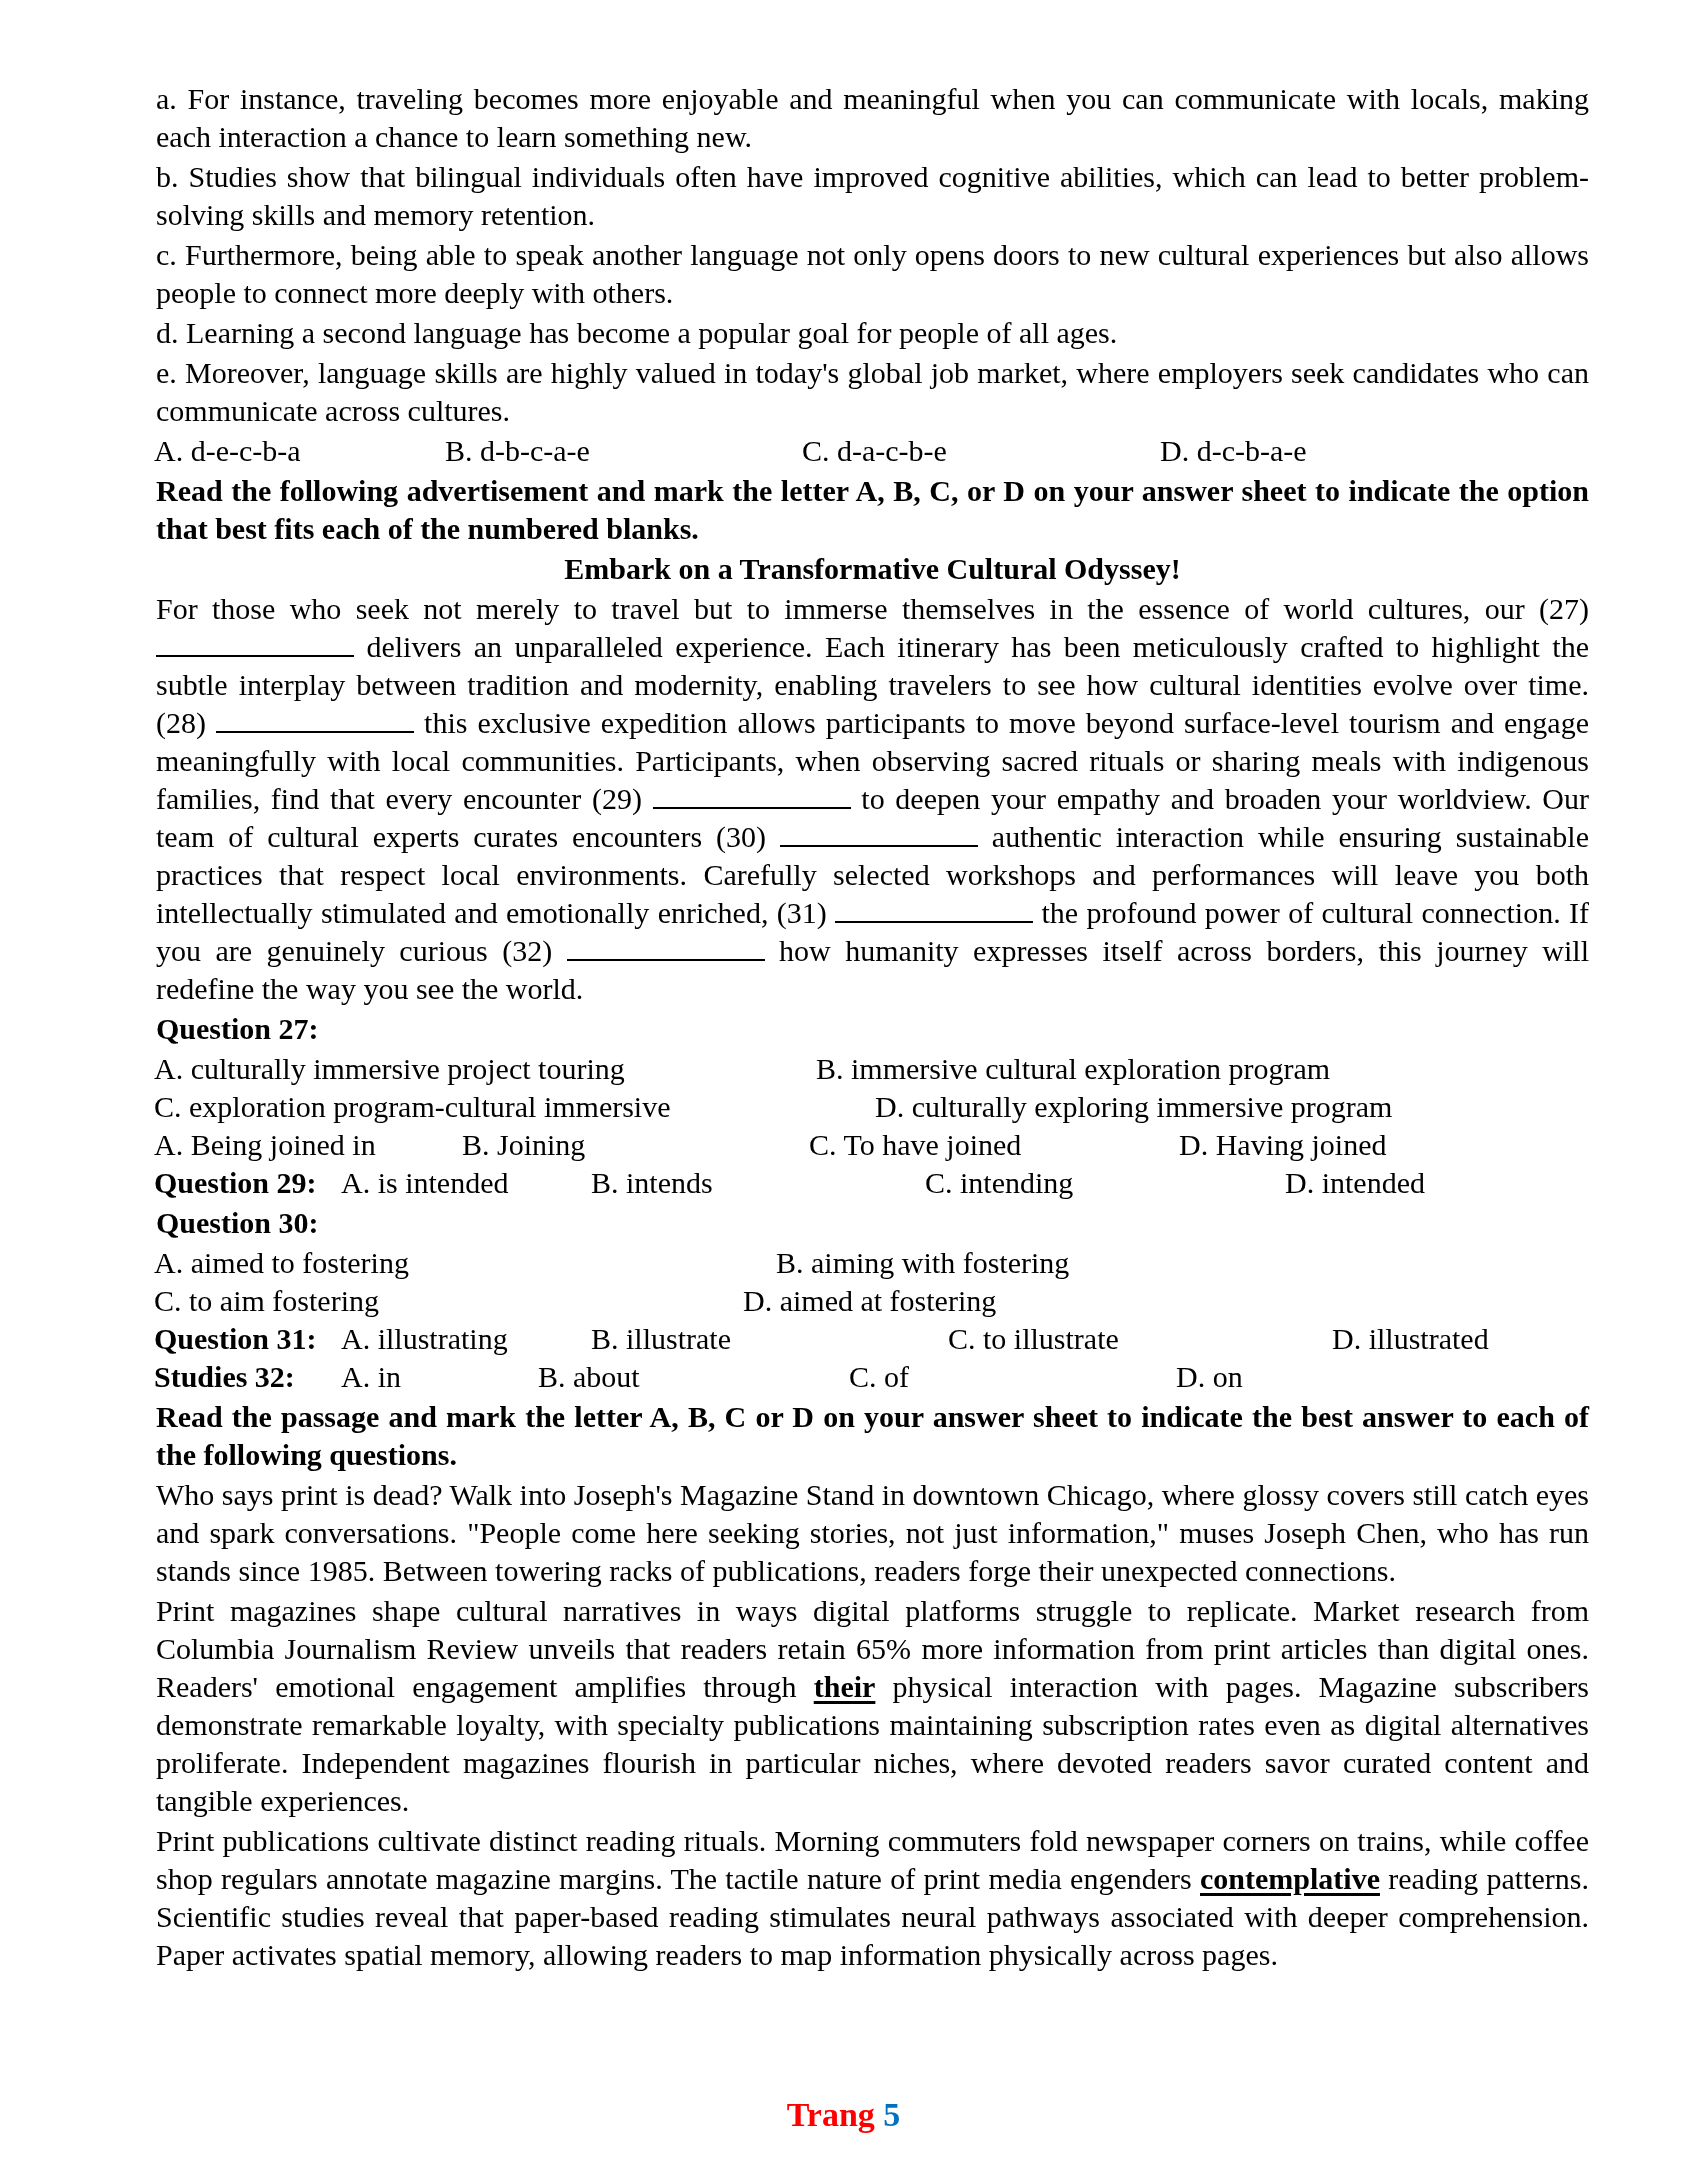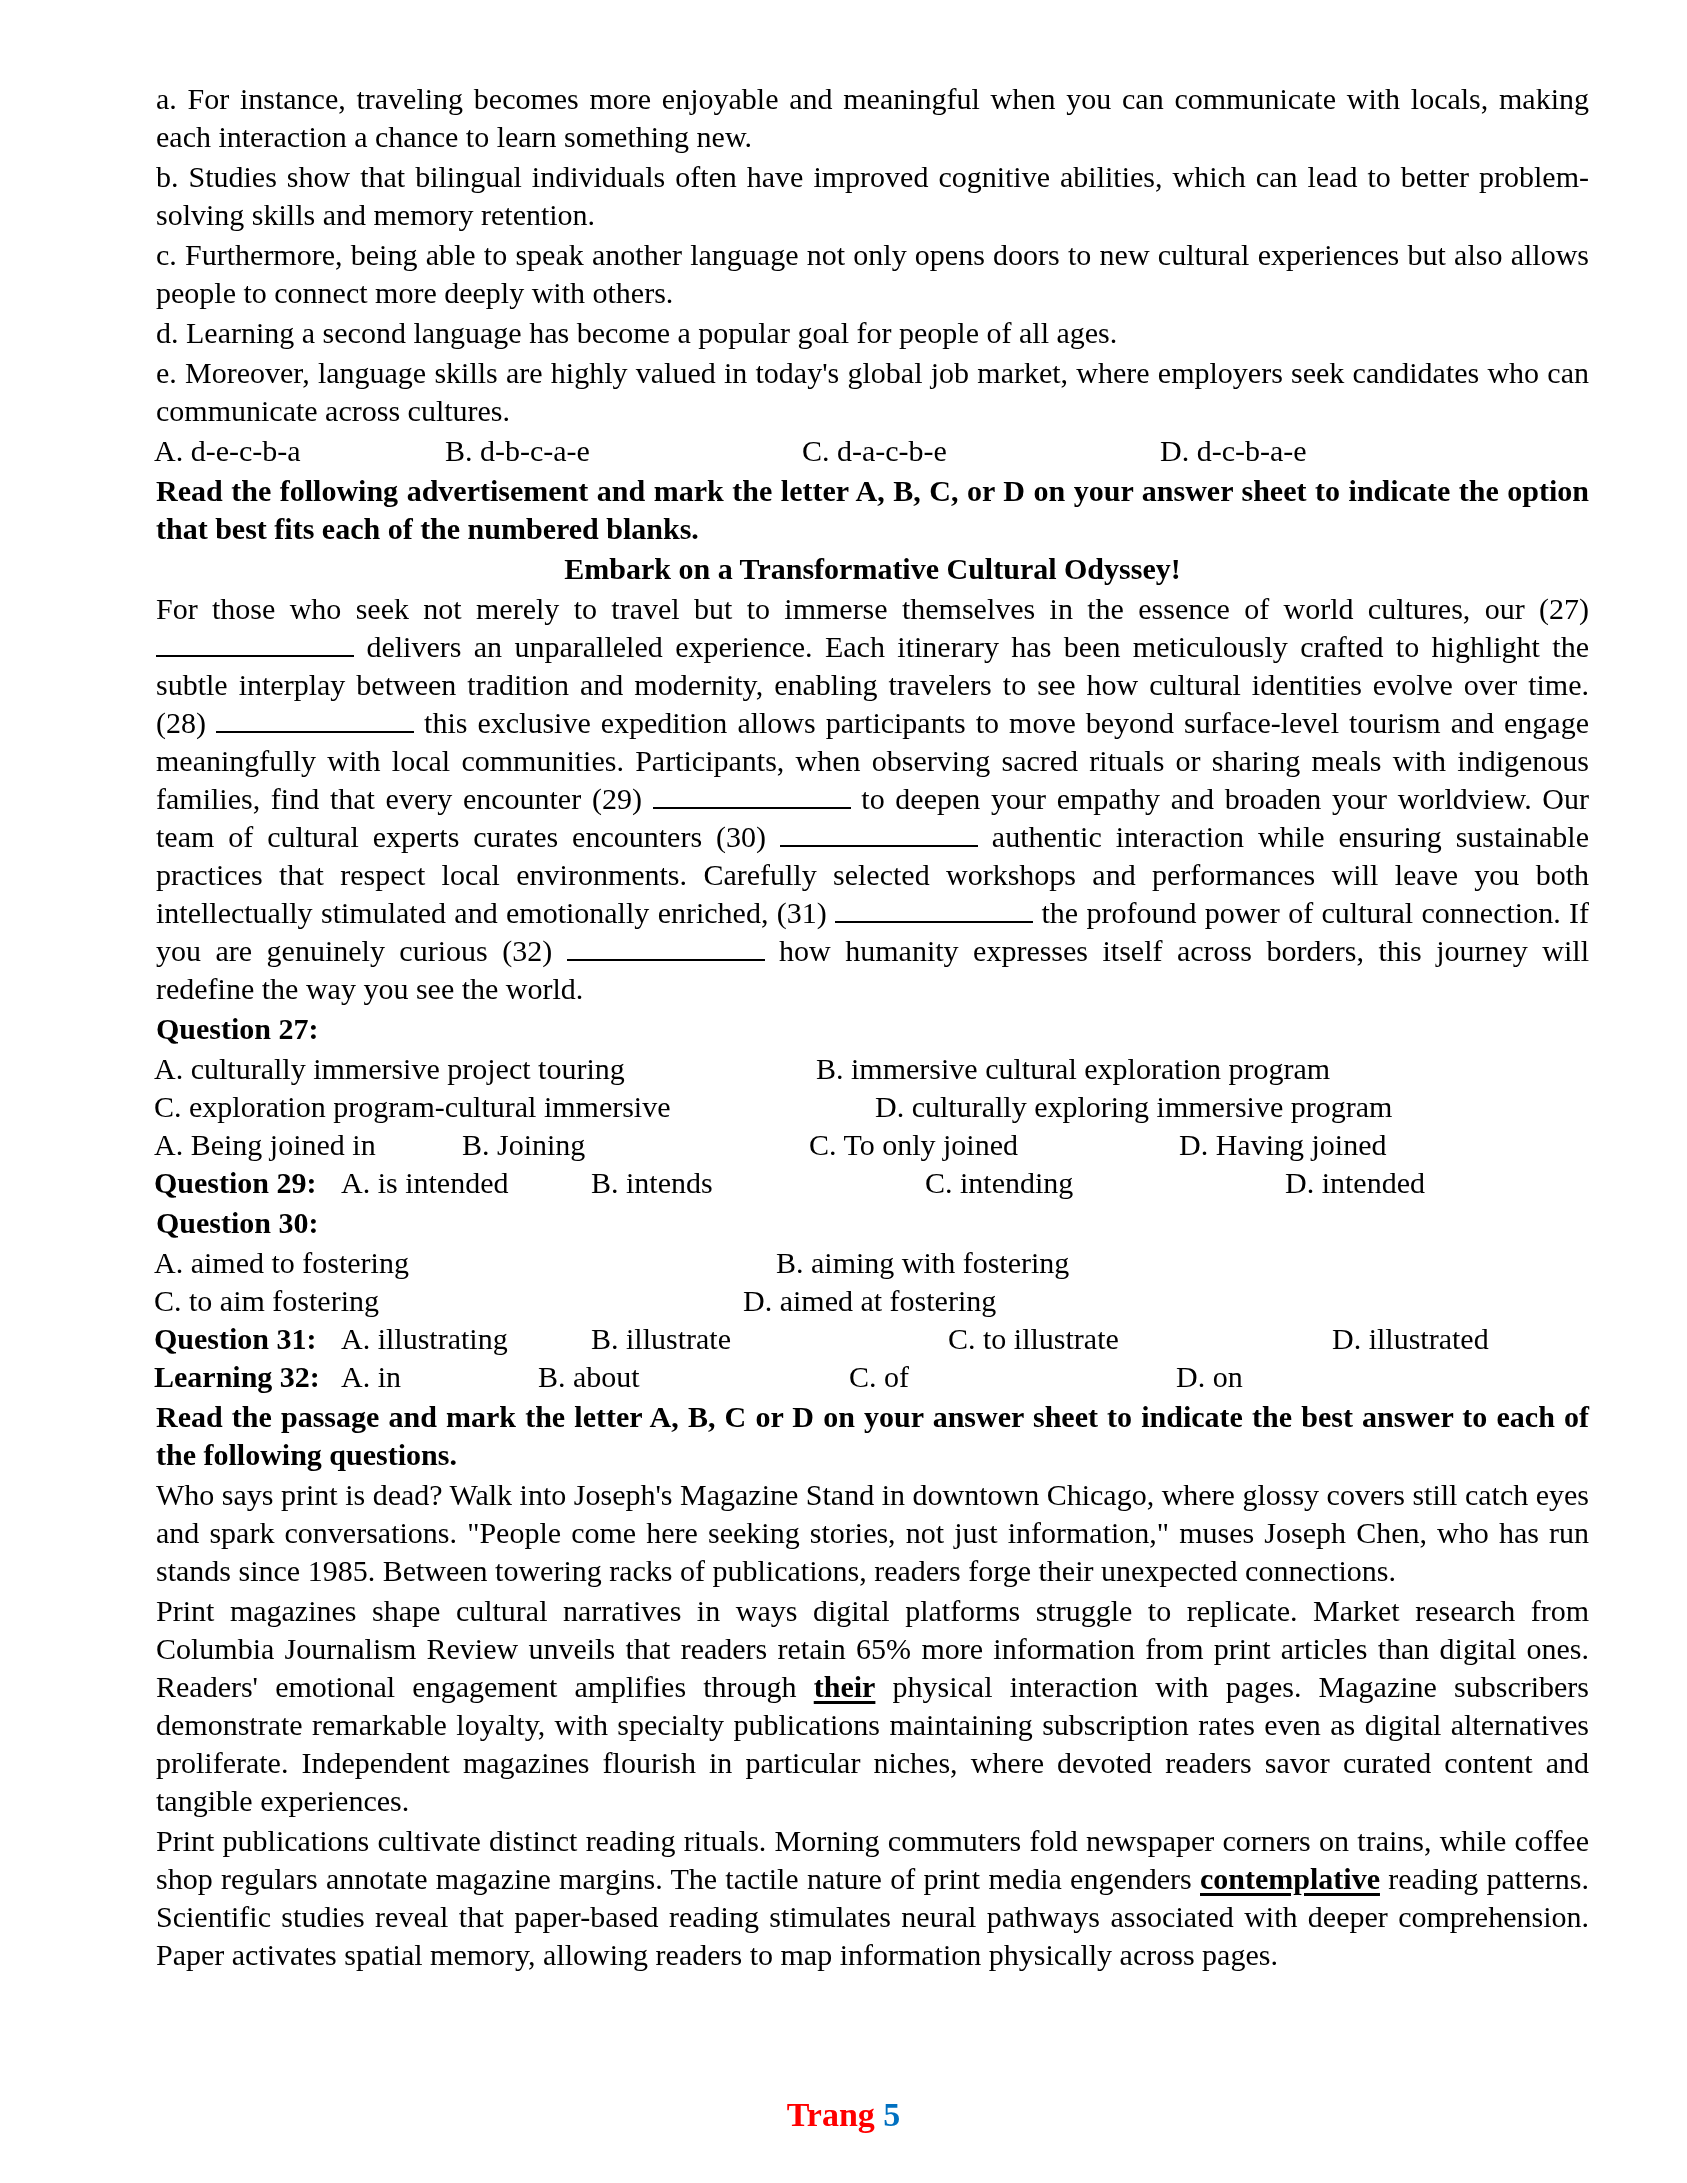--- a/index.html
+++ b/index.html
@@ -53,21 +53,21 @@
     <span style="left:662px">B. immersive cultural exploration program</span>
   </div>
   <div class="row">
     <span style="left:0">C. exploration program-cultural immersive</span>
     <span style="left:721px">D. culturally exploring immersive program</span>
   </div>
 
   <div class="row">
     <span style="left:0">A. Being joined in</span>
     <span style="left:308px">B. Joining</span>
-    <span style="left:655px">C. To only joined</span>
+    <span style="left:655px">C. To have joined</span>
     <span style="left:1025px">D. Having joined</span>
   </div>
 
   <div class="row">
     <span style="left:0" class="bold">Question 29:</span>
     <span style="left:187px">A. is intended</span>
     <span style="left:437px">B. intends</span>
     <span style="left:771px">C. intending</span>
     <span style="left:1131px">D. intended</span>
   </div>
@@ -84,21 +84,21 @@
 
   <div class="row">
     <span style="left:0" class="bold">Question 31:</span>
     <span style="left:187px">A. illustrating</span>
     <span style="left:437px">B. illustrate</span>
     <span style="left:794px">C. to illustrate</span>
     <span style="left:1178px">D. illustrated</span>
   </div>
 
   <div class="row">
-    <span style="left:0" class="bold">Learning 32:</span>
+    <span style="left:0" class="bold">Studies 32:</span>
     <span style="left:187px">A. in</span>
     <span style="left:384px">B. about</span>
     <span style="left:695px">C. of</span>
     <span style="left:1022px">D. on</span>
   </div>
 
   <div class="line just bold">Read the passage and mark the letter A, B, C or D on your answer sheet to indicate the best answer to each of the following questions.</div>
   <div class="line just">Who says print is dead? Walk into Joseph's Magazine Stand in downtown Chicago, where glossy covers still catch eyes and spark conversations. "People come here seeking stories, not just information," muses Joseph Chen, who has run stands since 1985. Between towering racks of publications, readers forge their unexpected connections.</div>
   <div class="line just"><span>Print magazines shape cultural narratives in ways digital platforms struggle to replicate. Market research from Columbia Journalism Review unveils that readers retain 65% more information from print articles than digital ones. Readers' emotional engagement amplifies through </span><span class="u">their</span><span> physical interaction with pages. Magazine subscribers demonstrate remarkable loyalty, with specialty publications maintaining subscription rates even as digital alternatives proliferate. Independent magazines flourish in particular niches, where devoted readers savor curated content and tangible experiences.</span></div>
   <div class="line just"><span>Print publications cultivate distinct reading rituals. Morning commuters fold newspaper corners on trains, while coffee shop regulars annotate magazine margins. The tactile nature of print media engenders </span><span class="u">contemplative</span><span> reading patterns. Scientific studies reveal that paper-based reading stimulates neural pathways associated with deeper comprehension. Paper activates spatial memory, allowing readers to map information physically across pages.</span></div>

